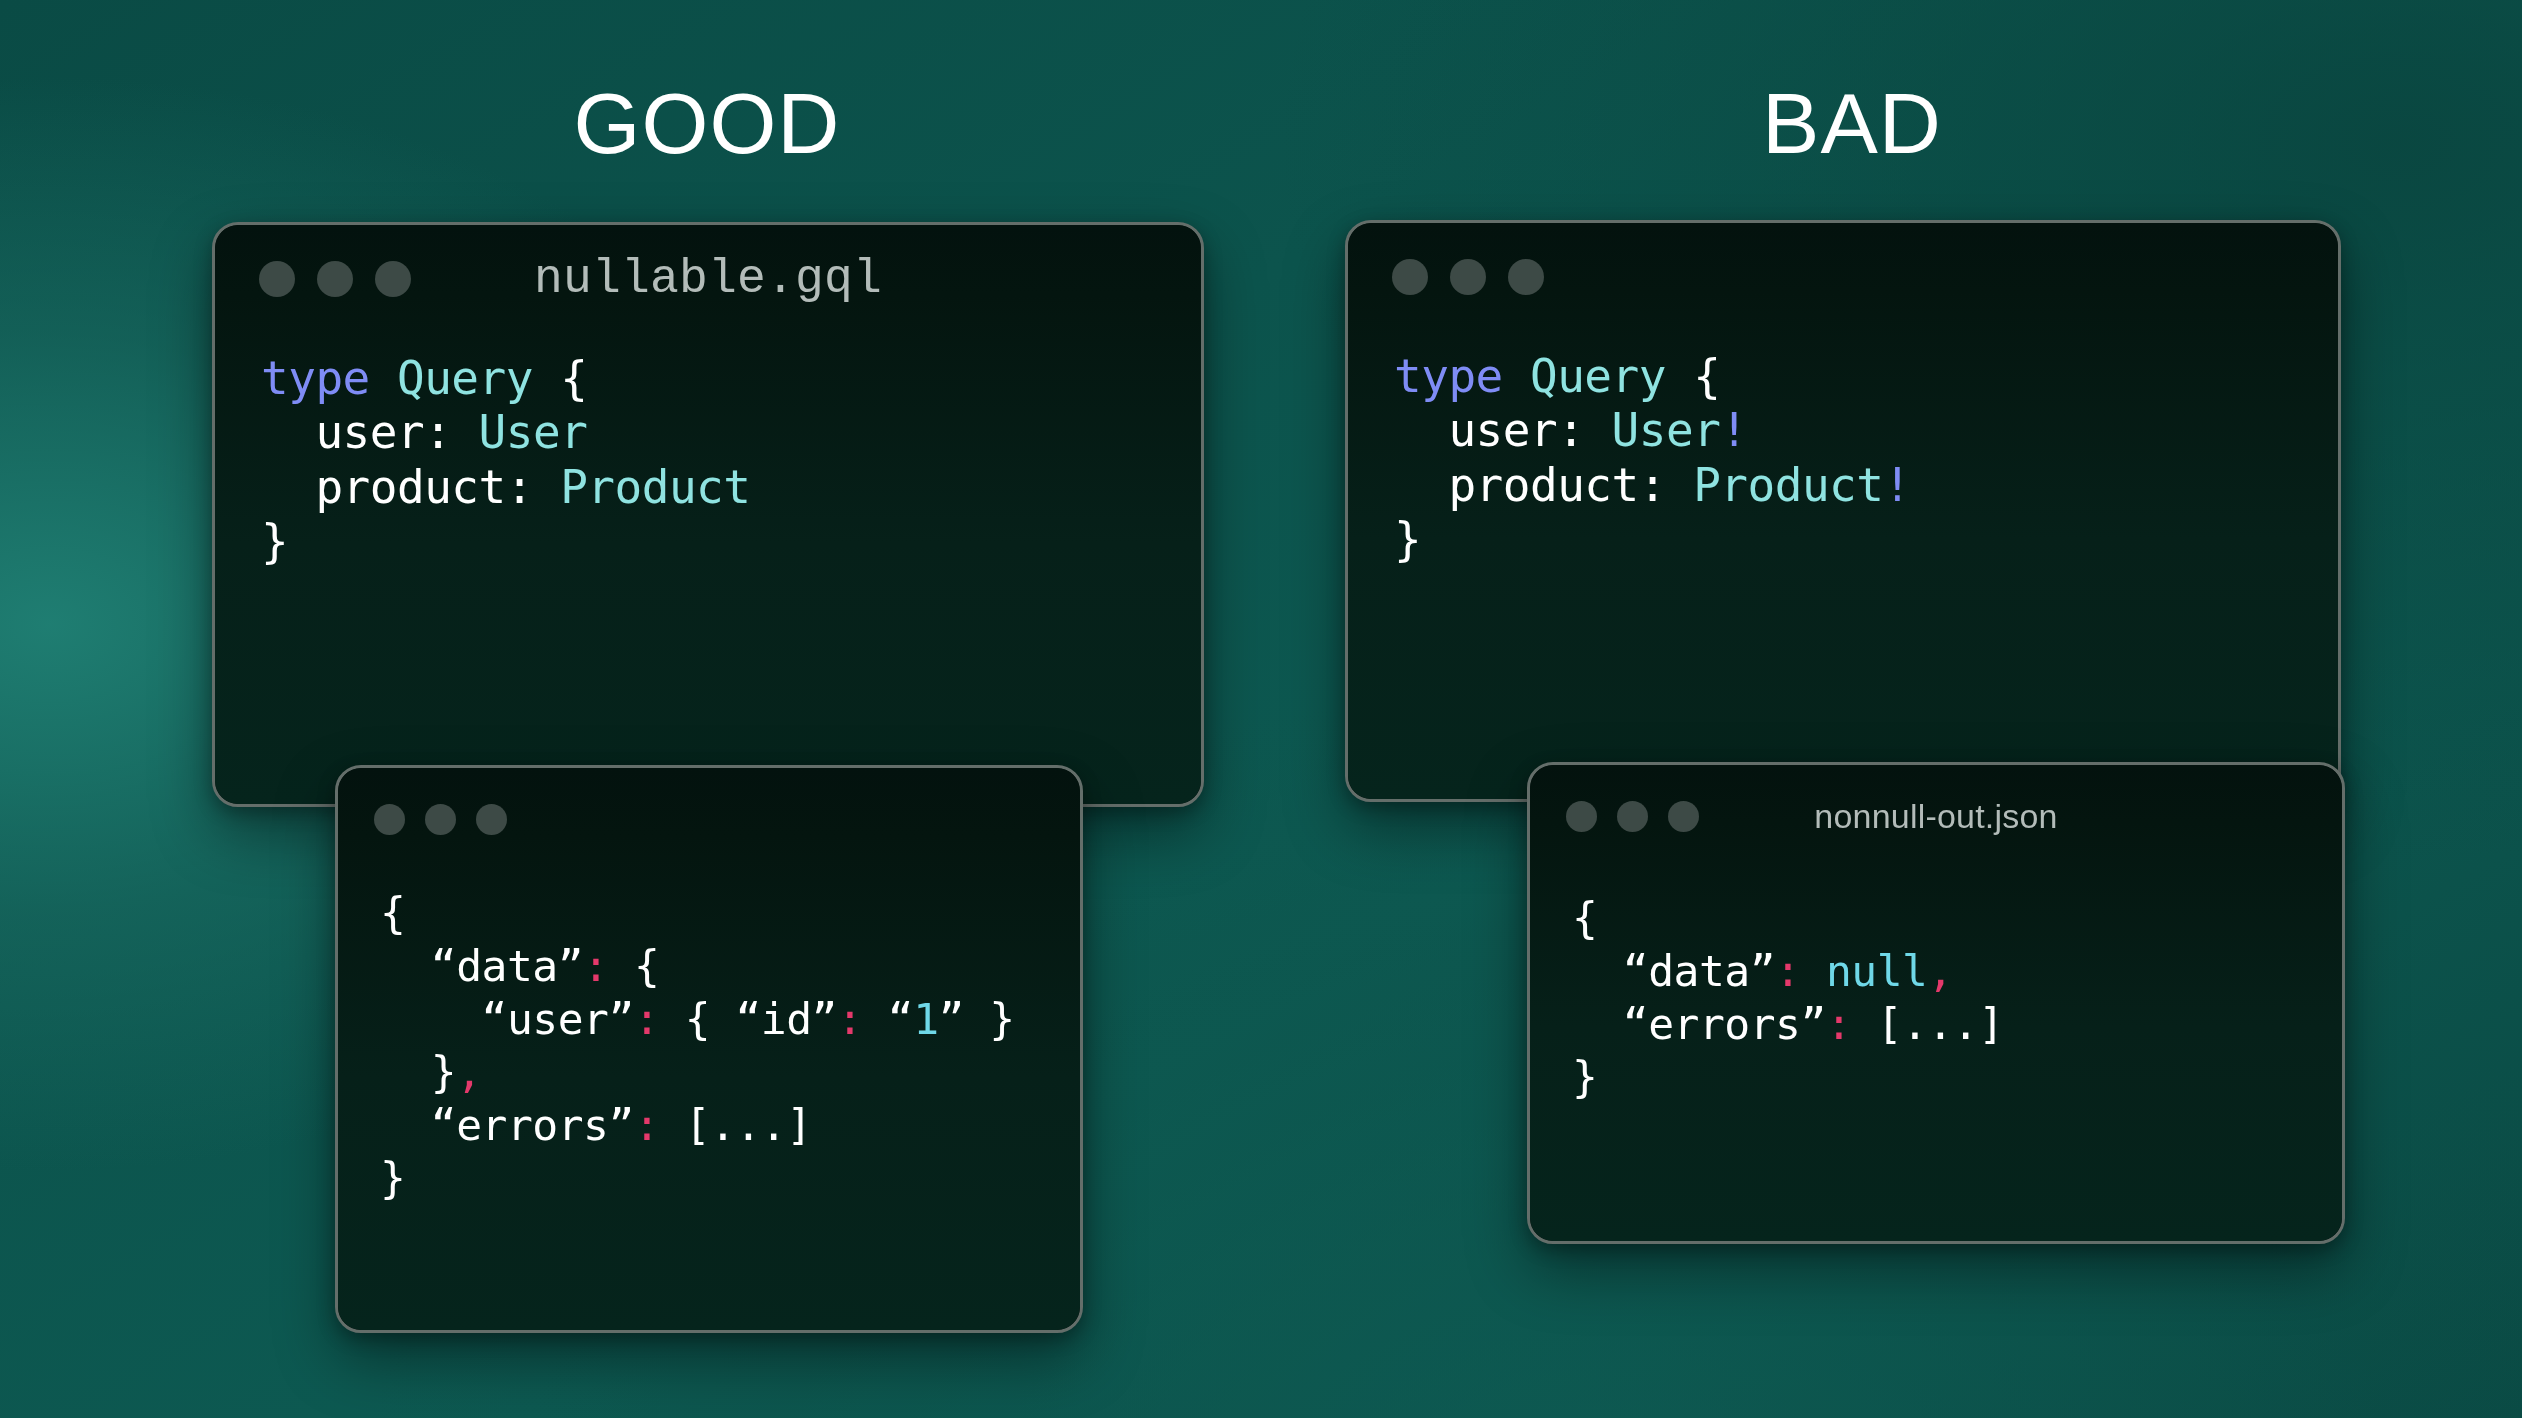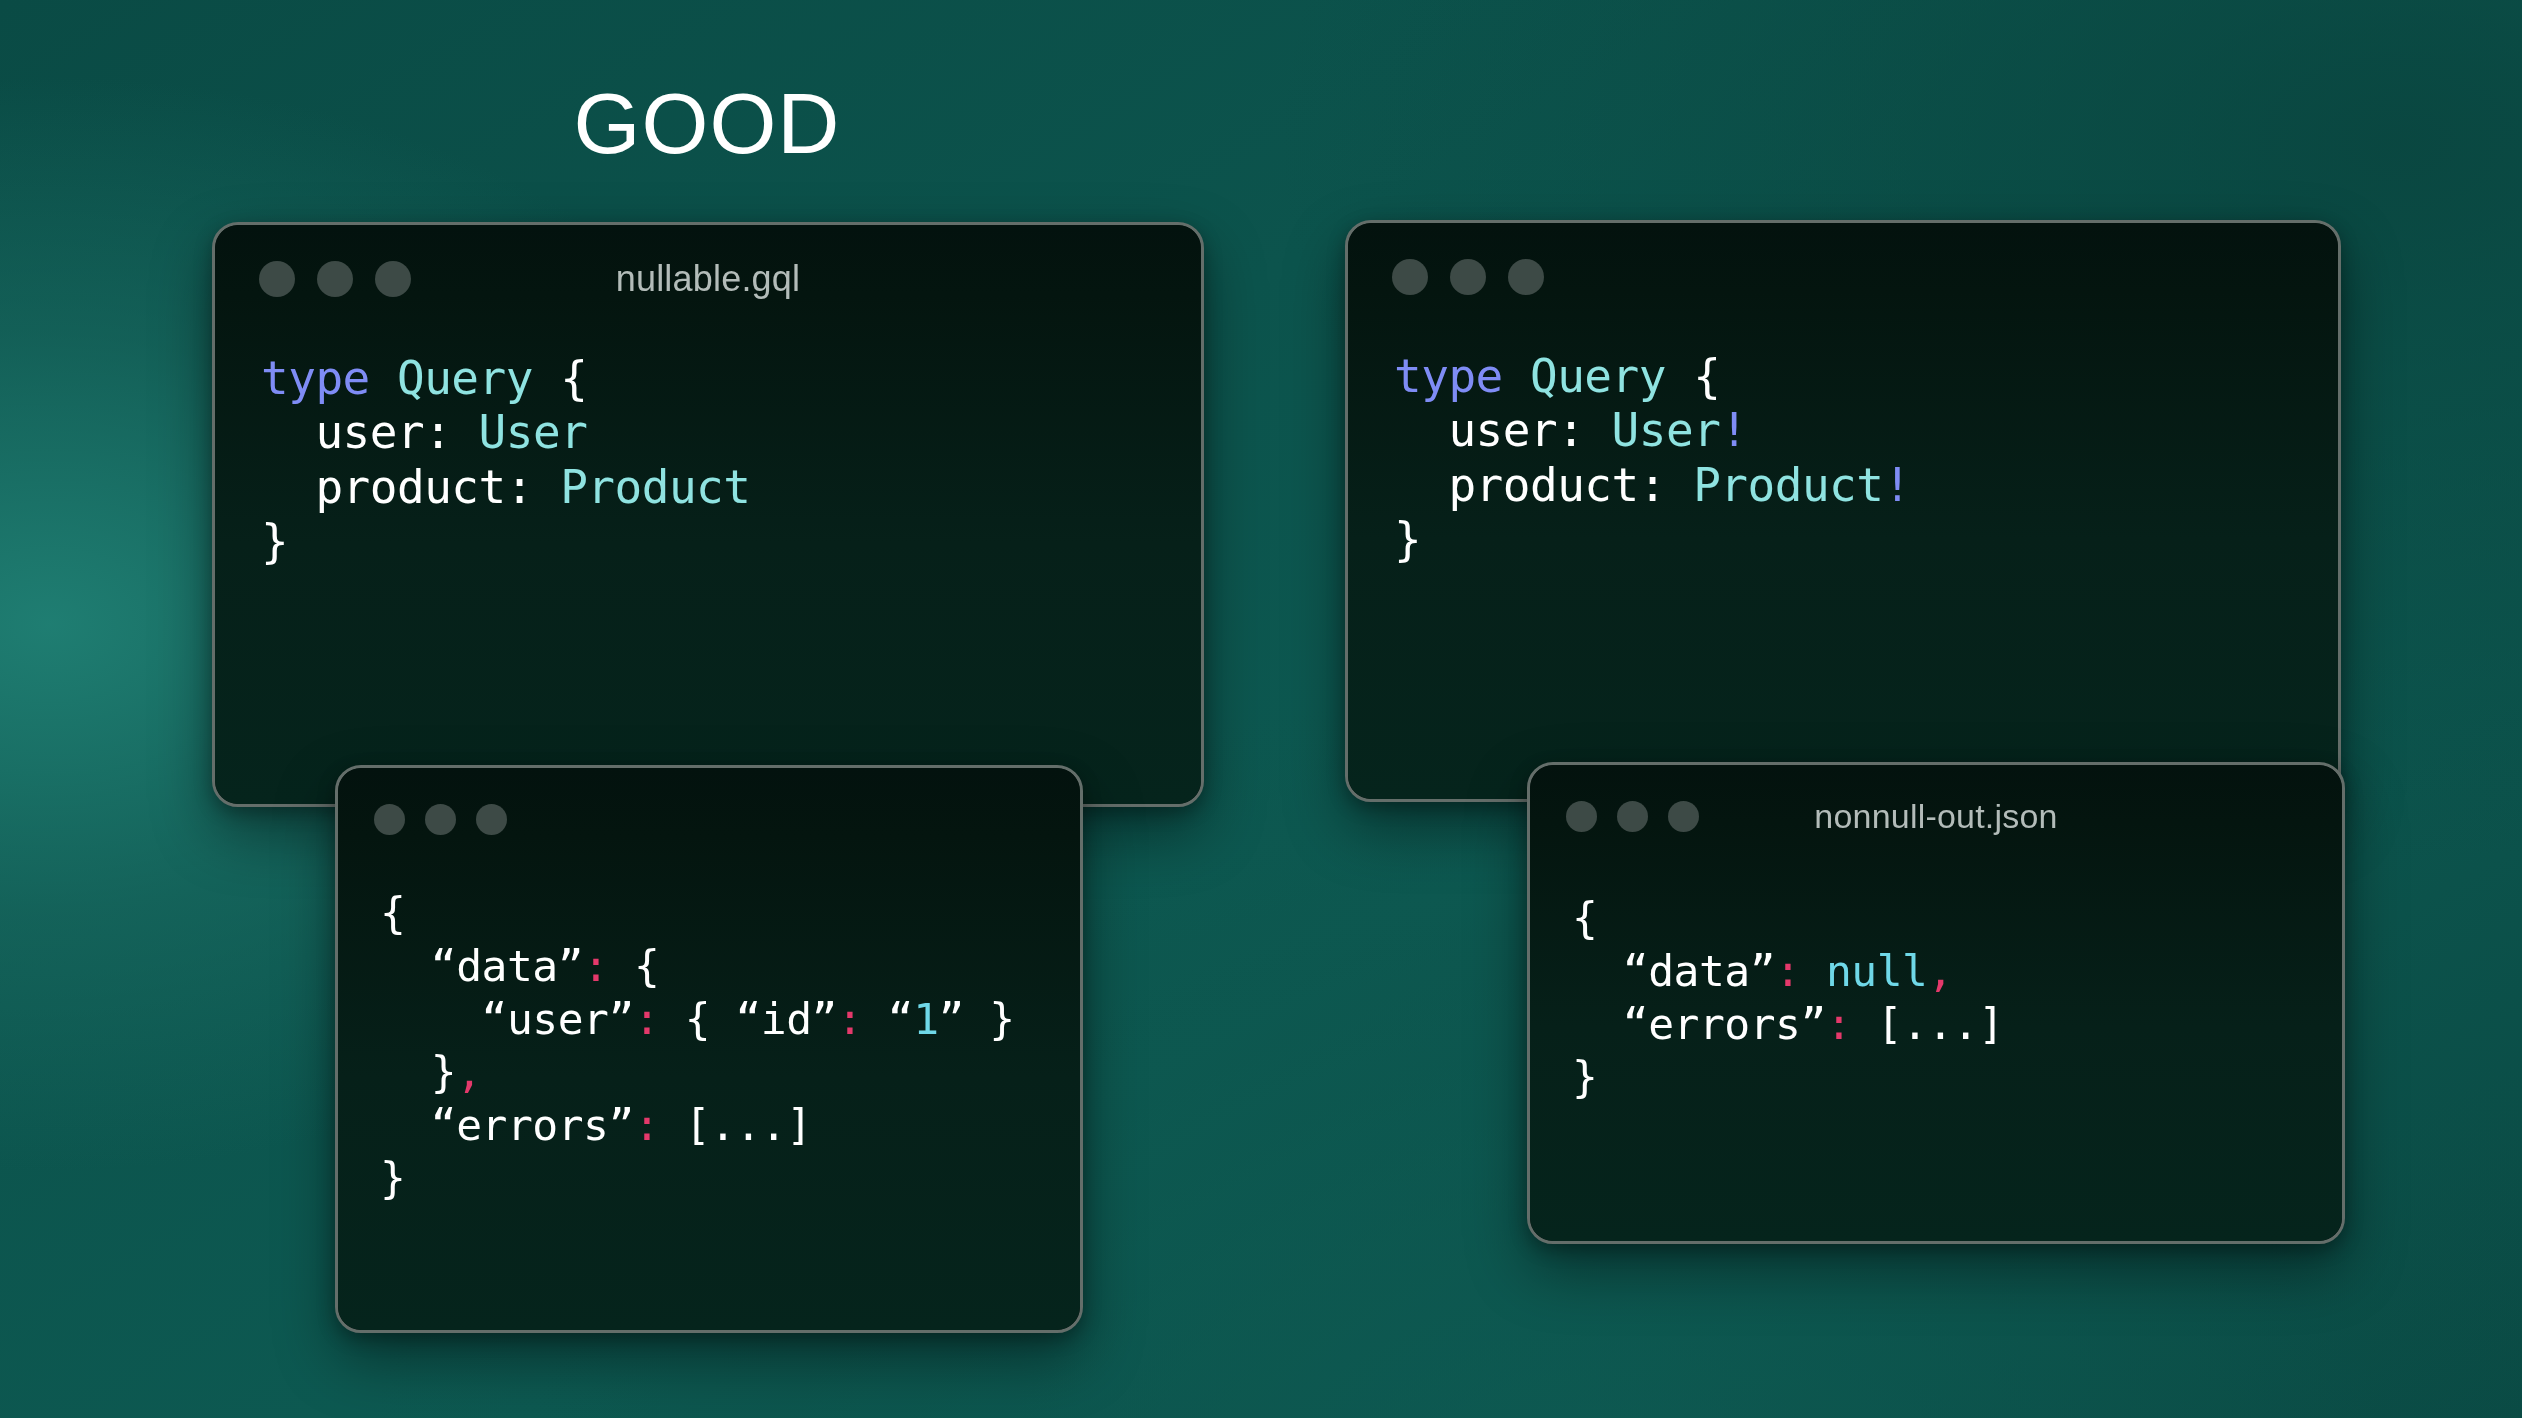--- a/index.html
+++ b/index.html
@@ -116,38 +116,39 @@
   #win-json-good  { left: 335px;  top: 765px; width: 748px;  height: 568px; z-index: 5; }
   #win-gql-bad    { left: 1345px; top: 220px; width: 996px;  height: 582px; }
   #win-json-bad   { left: 1527px; top: 762px; width: 818px;  height: 482px; z-index: 5; }
 
   #win-gql-good .code  { top: 126px; font-size: 46px; }
   #win-json-good .code { top: 120px; font-size: 43px; left: 42px; }
   #win-gql-bad .code   { top: 126px; font-size: 46px; }
   #win-json-bad .code  { top: 128px; font-size: 43px; left: 42px; }
 
   #win-gql-good .win-title,
-  #win-gql-bad .win-title { font-size: 36px; }
+  #win-gql-bad .win-title { font-size: 48px; font-family: Liberation Mono, monospace; }
   #win-json-good .win-title,
   #win-json-bad .win-title { font-size: 34px; }
 
   #win-json-good .titlebar,
   #win-json-bad .titlebar { height: 102px; }
   #win-json-good .dots,
   #win-json-bad .dots { margin-left: 36px; gap: 20px; }
   #win-json-good .dot,
   #win-json-bad .dot { width: 31px; height: 31px; }
 </style>
 </head>
 <body>
 
 <div id="stage">
 
   <div class="section-title" id="title-good">GOOD</div>
 
+  <div class="section-title" id="title-bad">BAD</div>
 
   <div class="win" id="win-gql-good">
     <div class="win-body">
       <div class="titlebar">
         <div class="dots">
           <span class="dot"></span>
           <span class="dot"></span>
           <span class="dot"></span>
         </div>
         <div class="win-title">nullable.gql</div>

